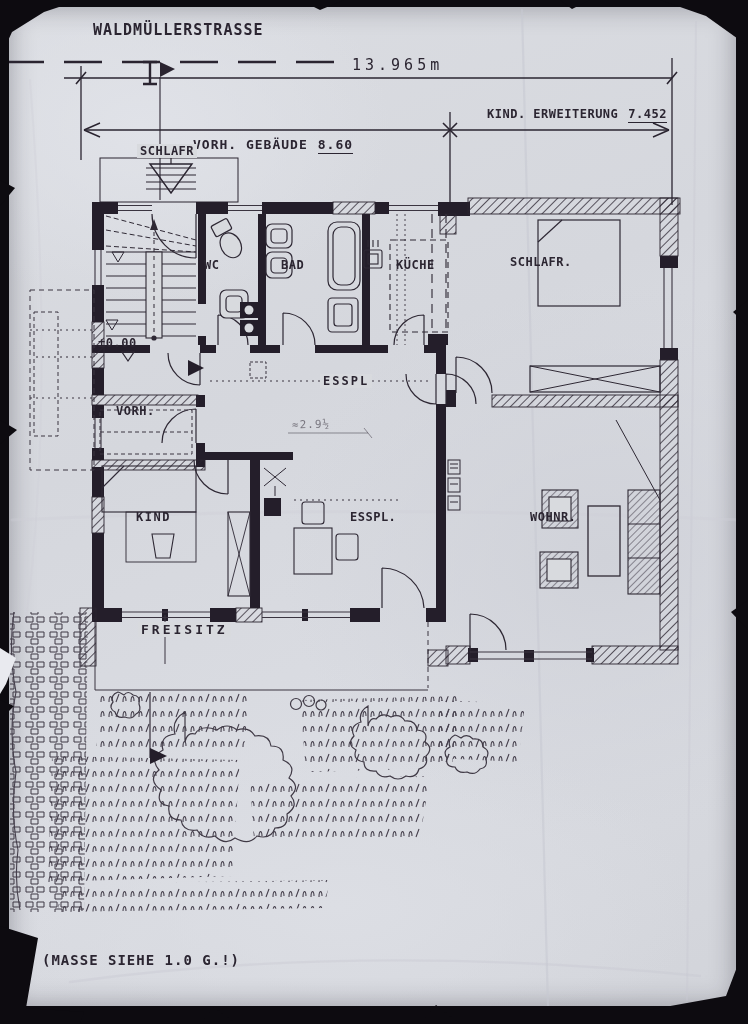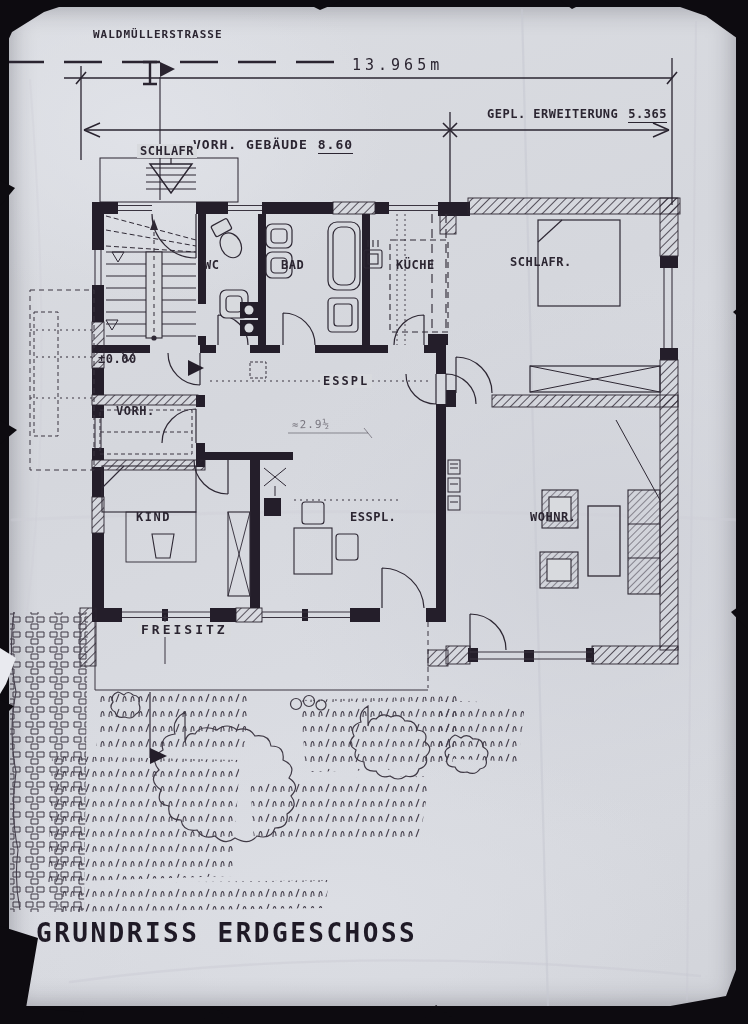--- a/index.html
+++ b/index.html
@@ -8,21 +8,21 @@
   #paper{position:absolute;left:9px;top:7px;right:12px;bottom:18px;
     background:
       radial-gradient(ellipse 420px 300px at 18% 12%, #e0e2e8 0%, rgba(224,226,232,0) 60%),
       radial-gradient(ellipse 500px 420px at 82% 55%, #d0d2d9 0%, rgba(208,210,217,0) 65%),
       radial-gradient(ellipse 600px 300px at 45% 90%, #dcdee4 0%, rgba(220,222,228,0) 60%),
       linear-gradient(158deg,#dbdde2 0%,#d5d7dd 38%,#dadce2 66%,#d2d4da 100%);
     box-shadow: inset 0 0 26px rgba(30,26,38,.35);}
   svg{position:absolute;left:0;top:0;z-index:1;}
   .lbl{position:absolute;z-index:2;color:#2b2531;white-space:nowrap;font-size:12px;letter-spacing:.5px;}
   .bg{background:#d8dade;padding:0 3px;}
-  .street{font-size:11px;letter-spacing:1px;font-weight:600;margin-top:7px;}
+  .street{font-size:15px;letter-spacing:1px;font-weight:600;}
   .dimbig{font-size:15px;letter-spacing:4px;font-weight:400;}
   .dim{font-size:13px;letter-spacing:1px;font-weight:600;}
   .dimsm{font-size:12px;letter-spacing:.5px;font-weight:600;}
   .dimval{border-bottom:1.6px solid #2b2531;padding-bottom:1px;margin-left:10px;}
   .room{font-size:12px;letter-spacing:.5px;font-weight:600;}
   .big{font-size:13px;letter-spacing:3px;}
   .hand{font-size:11px;opacity:.55;transform:rotate(-1.5deg);letter-spacing:1px;}
   .title{font-size:26px;letter-spacing:2.5px;font-weight:700;color:#1f1a26;}
   .subtitle{font-size:14px;letter-spacing:1px;font-weight:600;color:#2b2531;}
 </style>
@@ -337,33 +337,33 @@
 
   <div class="lbl street" style="left:93px;top:21px;">WALDMÜLLERSTRASSE</div>
 
   <div class="lbl dimbig" style="left:352px;top:56px;">13.965m</div>
 
   <div class="lbl dim" style="left:193px;top:103px;margin-top:34px;">
     <span>VORH. GEBÄUDE</span><span class="dimval">8.60</span>
   </div>
 
   <div class="lbl dimsm" style="left:487px;top:107px;">
-    <span>GEPL. ERWEITERUNG</span><span class="dimval">5.365</span>
+    <span>KIND. ERWEITERUNG</span><span class="dimval">7.452</span>
   </div>
 
   <div class="lbl room bg" style="left:137px;top:144px;">SCHLAFR</div>
-  <div class="lbl room" style="left:98px;top:352px;">±0.00</div>
+  <div class="lbl room" style="left:98px;top:336px;">±0.00</div>
 
   <div class="lbl room" style="left:204px;top:258px;">WC</div>
   <div class="lbl room" style="left:281px;top:258px;">BAD</div>
   <div class="lbl room" style="left:396px;top:258px;">KÜCHE</div>
   <div class="lbl room" style="left:510px;top:255px;">SCHLAFR.</div>
   <div class="lbl room bg" style="left:320px;top:374px;letter-spacing:2px;">ESSPL</div>
   <div class="lbl room" style="left:116px;top:404px;">VORH.</div>
   <div class="lbl room" style="left:136px;top:510px;letter-spacing:1.5px;">KIND</div>
   <div class="lbl room" style="left:350px;top:510px;">ESSPL.</div>
   <div class="lbl room" style="left:486px;top:510px;padding-left:44px;">WOHNR.</div>
   <div class="lbl room big bg" style="left:138px;top:622px;">FREISITZ</div>
 
   <div class="lbl hand" style="left:292px;top:418px;">≈2.9½</div>
 
-  <div class="lbl title" style="left:36px;top:918px;">GRUNDRISS ERDGESCHOSS</div>
+  <div class="lbl subtitle" style="left:42px;top:952px;">(MASSE SIEHE 1.0 G.!)</div>
 </div>
 
 </body></html>

